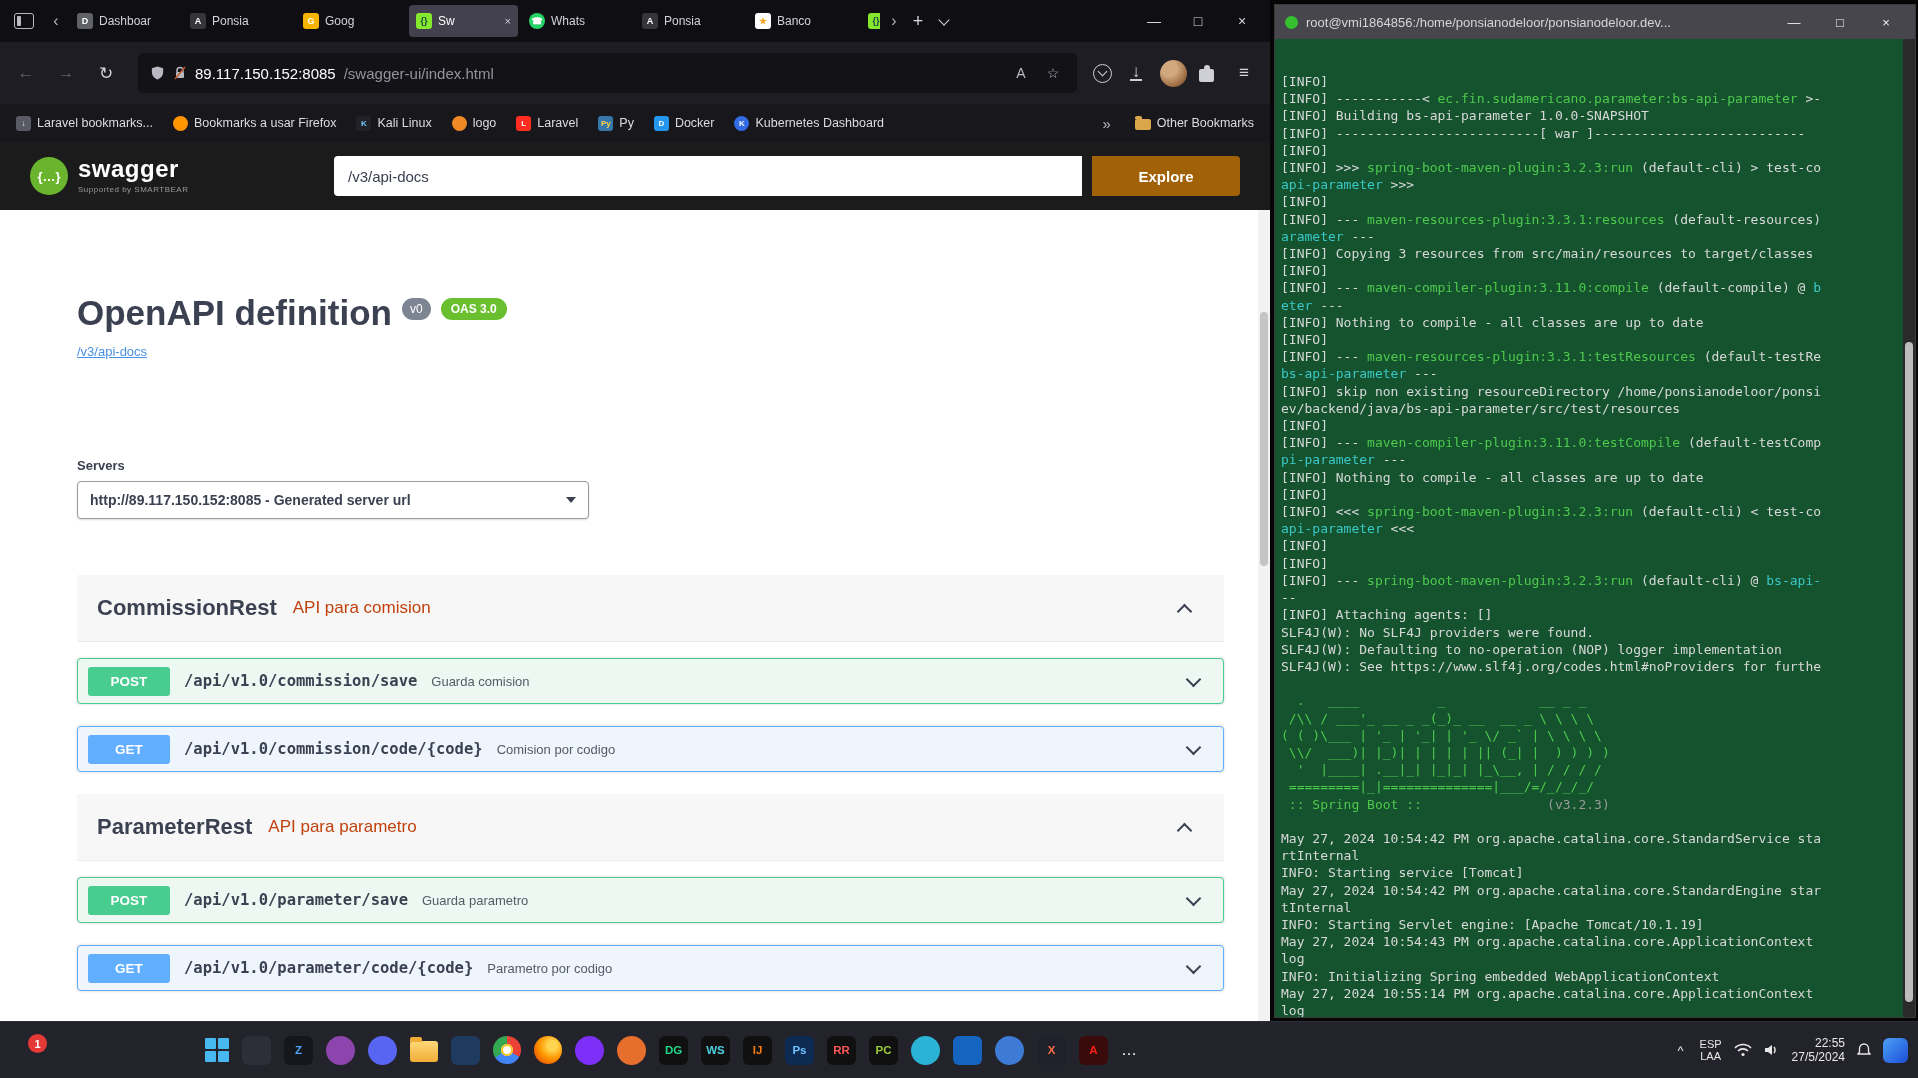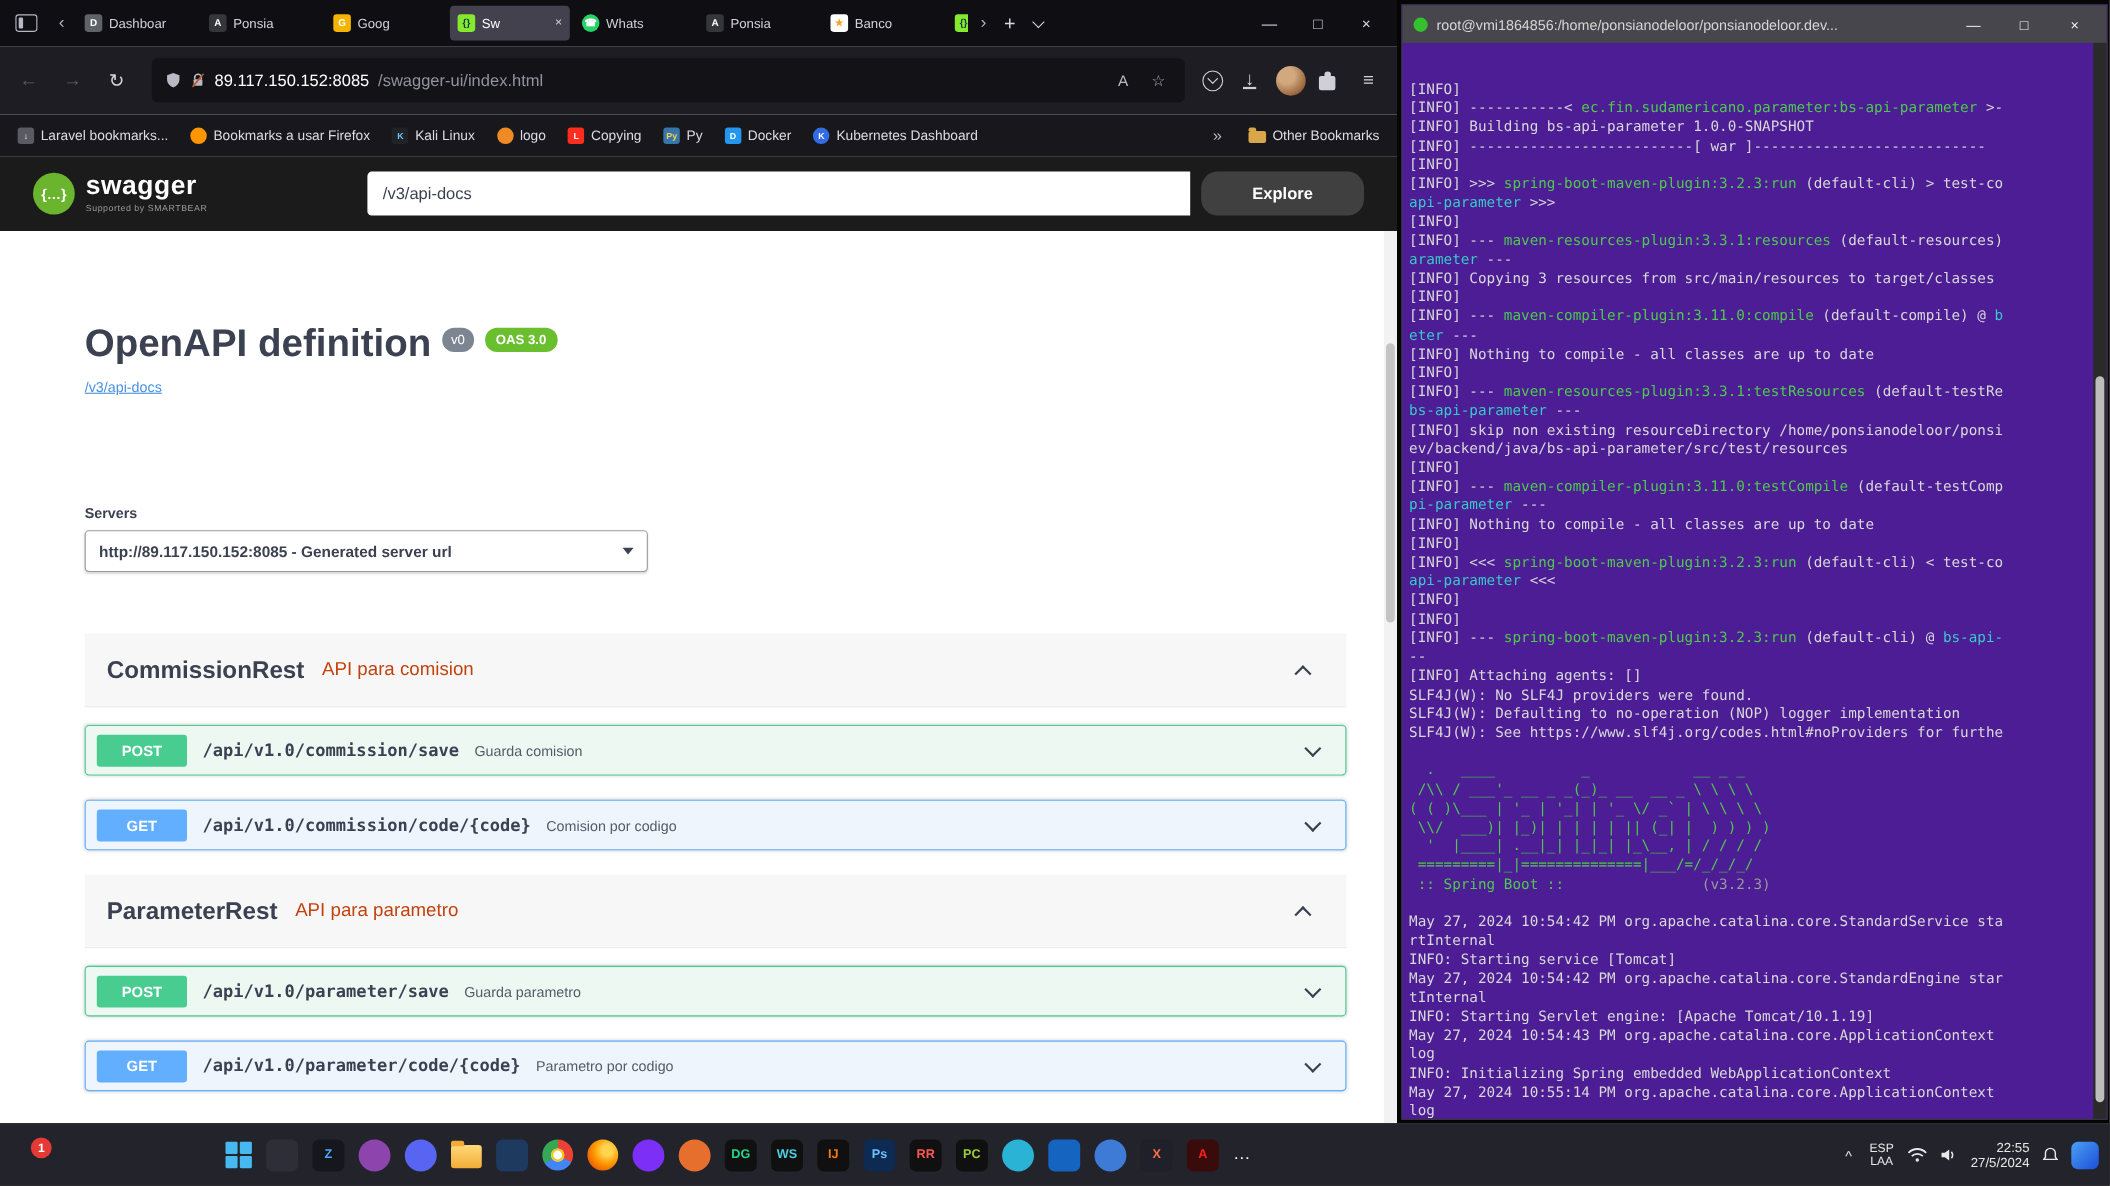--- a/index.html
+++ b/index.html
@@ -97,21 +97,21 @@
   .opblock{height:44px;border-radius:4px;border:1px solid;display:flex;align-items:center;gap:14px;
            padding:0 10px;margin-bottom:22px;box-shadow:0 0 3px rgba(0,0,0,.19);}
   .method{min-width:82px;height:29px;border-radius:3px;color:#fff;font-weight:bold;font-size:13.5px;
           display:flex;align-items:center;justify-content:center;}
   .path{font-family:"DejaVu Sans Mono",monospace;font-size:15.5px;font-weight:bold;color:#3b4151;}
   .summary{font-size:13px;color:#555b66;}
   .bscroll{position:absolute;right:0;top:0;bottom:0;width:12px;background:#f2f2f2;}
   .bthumb{position:absolute;left:2px;width:8px;top:12%;height:30%;background:#c4c4c4;border-radius:4px;display:block;}
 
   
-  .terminal{position:absolute;left:1274px;top:4px;width:642px;height:1014px;background:#4c1d95;border:1px solid #3a3a3a;box-sizing:border-box;}
+  .terminal{position:absolute;left:1274px;top:4px;width:642px;height:1014px;background:#14532d;border:1px solid #3a3a3a;box-sizing:border-box;}
   .termbar{height:34px;background:#46464c;display:flex;align-items:center;padding:0 10px;gap:8px;}
   .termdot{width:13px;height:13px;border-radius:50%;background:#35c12f;flex:0 0 13px;}
   .termtitle{flex:1;color:#d6d6d6;font-size:13px;white-space:nowrap;overflow:hidden;}
   .termbtn{width:38px;height:34px;display:flex;align-items:center;justify-content:center;color:#f0f0f0;font-size:13px;}
   .termbody{position:absolute;top:34px;left:0;right:12px;bottom:0;padding:4px 6px;overflow:hidden;
             font-family:"DejaVu Sans Mono",monospace;font-size:13px;line-height:17.2px;color:#d8d8d8;white-space:pre;margin-top:30px;}
   .c-g{color:#4ec94e;}
   .c-c{color:#3ac8c8;}
   .c-dim{color:#9a9a9a;}
   .termscroll{position:absolute;top:34px;right:0;bottom:0;width:12px;background:#2a2a2a;}
@@ -243,21 +243,21 @@
           <div class="bm">
             <span class="bm-ico" style="background: rgb(32, 34, 40); color: rgb(110, 198, 255);">K</span>
             <span class="bm-label">Kali Linux</span>
           </div>
           <div class="bm">
             <span class="bm-ico circ" style="background: rgb(240, 138, 36); color: rgb(255, 255, 255);"></span>
             <span class="bm-label">logo</span>
           </div>
           <div class="bm">
             <span class="bm-ico" style="background: rgb(255, 45, 32); color: rgb(255, 255, 255);">L</span>
-            <span class="bm-label">Copying</span>
+            <span class="bm-label">Laravel</span>
           </div>
           <div class="bm">
             <span class="bm-ico" style="background: rgb(55, 118, 171); color: rgb(255, 211, 67);">Py</span>
             <span class="bm-label">Py</span>
           </div>
           <div class="bm">
             <span class="bm-ico" style="background: rgb(36, 150, 237); color: rgb(255, 255, 255);">D</span>
             <span class="bm-label">Docker</span>
           </div>
           <div class="bm">
@@ -273,21 +273,21 @@
       </div>
     </div>
 
     <div class="swheader">
       <span class="swlogo">{…}</span>
       <div class="swbrand-wrap">
         <span class="swbrand">swagger</span>
         <span class="swsub">Supported by SMARTBEAR</span>
       </div>
       <input class="swsearch" value="/v3/api-docs" style="">
-      <button class="swexplore" style="background: #404040; border-radius: 15px;">Explore</button>
+      <button class="swexplore" style="background: #a16207;">Explore</button>
     </div>
 
     <div class="swcontent">
       <div class="apititle-row">
         <h1 class="apititle">OpenAPI definition</h1>
         <span class="vbadge" style="background: rgb(125, 132, 146);">v0</span>
         <span class="oasbadge" style="background: rgb(106, 191, 46);">OAS 3.0</span>
       </div>
       <a class="apilink">/v3/api-docs</a>
       <div class="servers">

